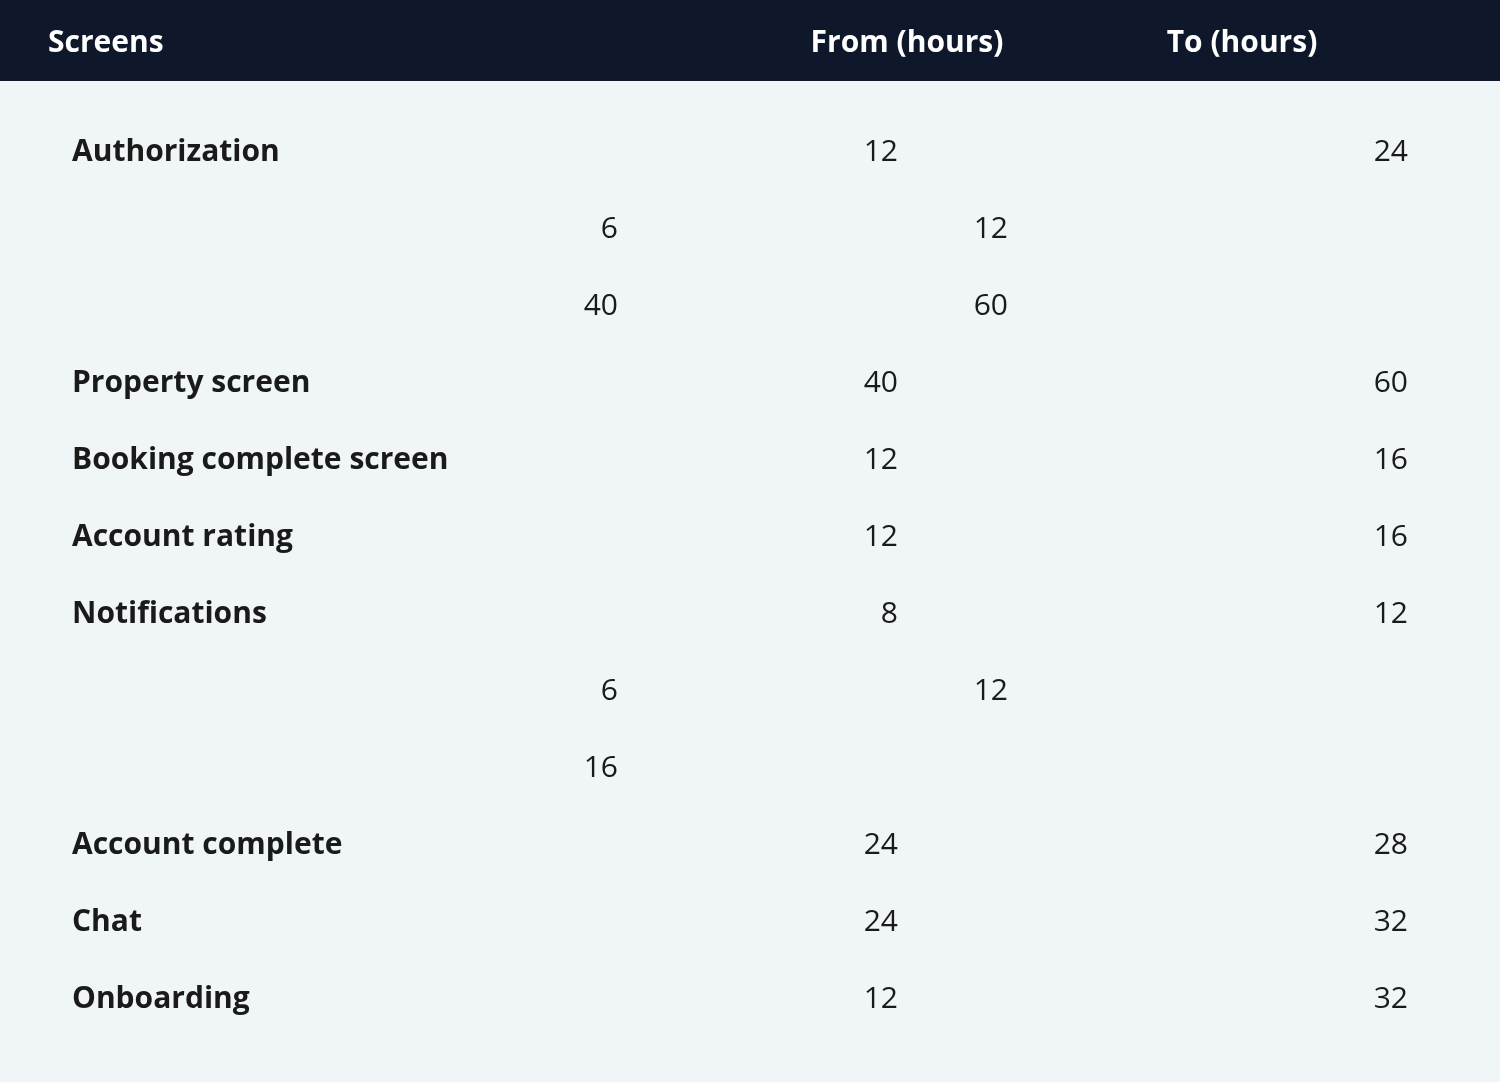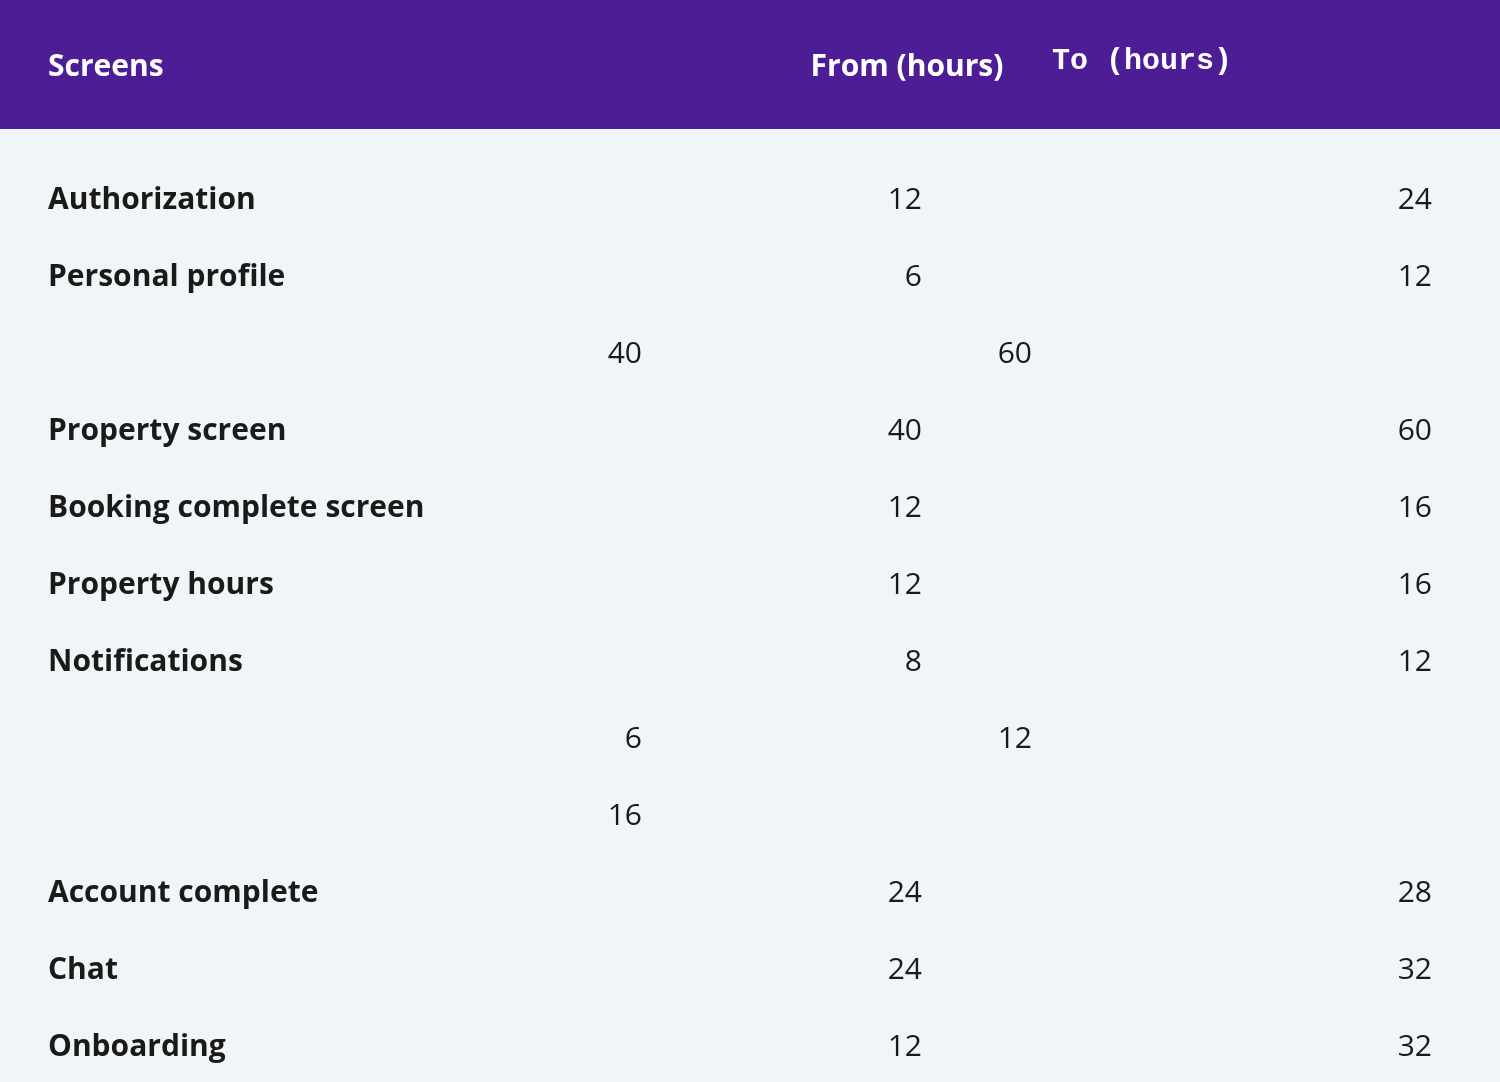--- a/index.html
+++ b/index.html
@@ -10,47 +10,46 @@
     body {
       font-family: -apple-system, BlinkMacSystemFont, 'Segoe UI', 'Open Sans', Helvetica, Arial, sans-serif;
       background: #f0f5f7;
       width: 1500px;
     }
     .table-container {
       width: 100%;
       background: #f0f5f7;
     }
     .table-header {
-      background: #4c1d95;
+      background: #0f172a;
       display: grid;
       grid-template-columns: 1fr 280px 400px;
-      padding: 44px 48px;
+      padding: 20px 48px;
       color: #ffffff;
       font-weight: 700;
       font-size: 30px;
     }
     .header-screens {
       text-align: left;
     }
     .header-from {
       text-align: center;
       padding-right: 10px;
     }
     .header-to {
-      text-align: left;
+      text-align: center;
       padding-right: 20px;
-      font-family: Liberation Mono, monospace;
     }
     .table-body {
       padding: 30px 0 40px 0;
     }
     .table-row {
       display: grid;
       grid-template-columns: 1fr 280px 400px;
-      padding: 18px 48px;
+      padding: 18px 72px;
       font-size: 30px;
       color: #1a1a1a;
     }
     .cell-screen {
       font-weight: 700;
       text-align: left;
     }
     .cell-from {
       font-weight: 400;
       text-align: right;
@@ -72,40 +71,39 @@
     <div class="header-to">To (hours)</div>
   </div>
   <div class="table-body">
 
   <div class="table-row">
         <div class="cell-screen">Authorization</div>
         <div class="cell-from">12</div>
         <div class="cell-to">24</div>
       </div>
       <div class="table-row">
-        <div class="cell-screen">Personal profile</div>
         <div class="cell-from">6</div>
         <div class="cell-to">12</div>
       </div>
       <div class="table-row">
         <div class="cell-from">40</div>
         <div class="cell-to">60</div>
       </div>
       <div class="table-row">
         <div class="cell-screen">Property screen</div>
         <div class="cell-from">40</div>
         <div class="cell-to">60</div>
       </div>
       <div class="table-row">
         <div class="cell-screen">Booking complete screen</div>
         <div class="cell-from">12</div>
         <div class="cell-to">16</div>
       </div>
       <div class="table-row">
-        <div class="cell-screen">Property hours</div>
+        <div class="cell-screen">Account rating</div>
         <div class="cell-from">12</div>
         <div class="cell-to">16</div>
       </div>
       <div class="table-row">
         <div class="cell-screen">Notifications</div>
         <div class="cell-from">8</div>
         <div class="cell-to">12</div>
       </div>
       <div class="table-row">
         <div class="cell-from">6</div>

